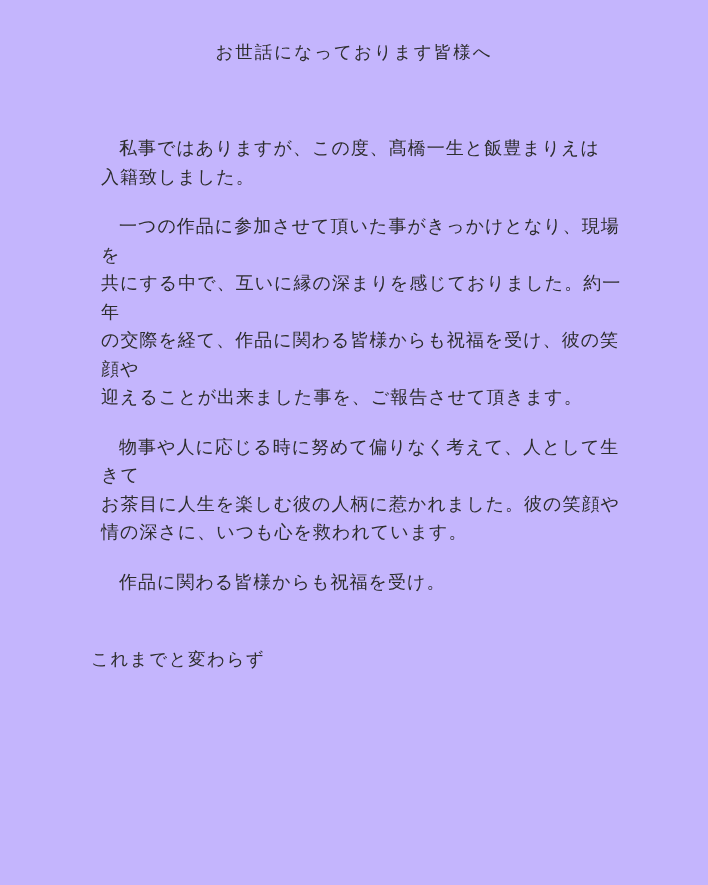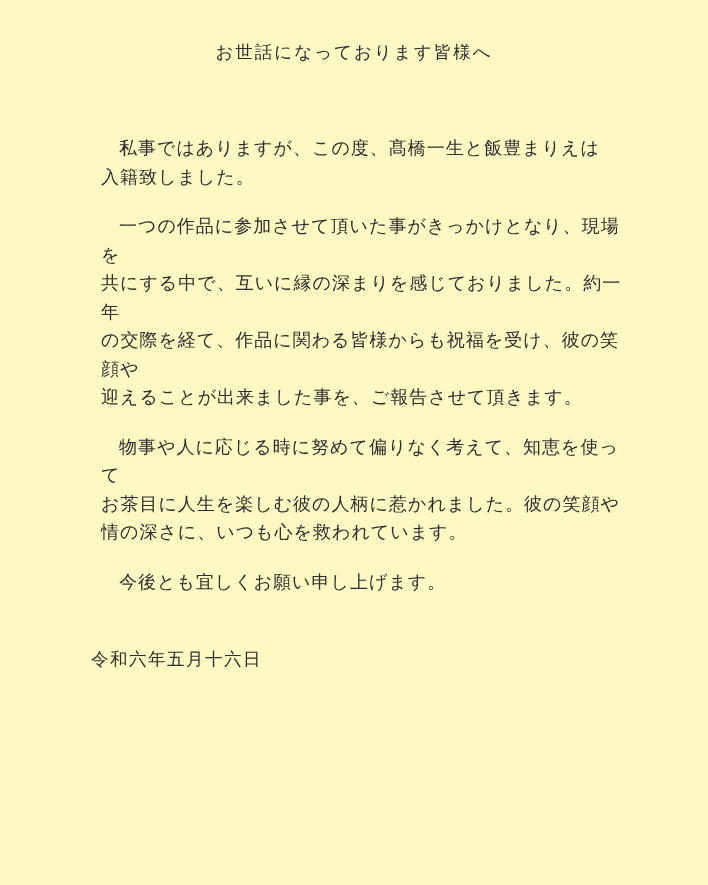--- a/index.html
+++ b/index.html
@@ -4,21 +4,21 @@
 <style>
   html, body {
     margin: 0;
     padding: 0;
     background: #ffffff;
   }
   .page {
     position: relative;
     width: 708px;
     height: 885px;
-    background: #fef9c3;
+    background: #c4b5fd;
     overflow: hidden;
     font-family: "Liberation Serif", "DejaVu Serif", serif;
     color: #2d2d2d;
   }
   .title {
     margin: 0;
     padding-top: 41px;
     text-align: center;
     font-size: 17.5px;
     font-weight: 500;
@@ -59,21 +59,21 @@
 
   <h1 class="title">お世話になっております皆様へ</h1>
 
   <div class="body-text">
     <p class="para">私事ではありますが、この度、髙橋一生と飯豊まりえは
 入籍致しました。</p>
     <p class="para">一つの作品に参加させて頂いた事がきっかけとなり、現場を
 共にする中で、互いに縁の深まりを感じておりました。約一年
 の交際を経て、作品に関わる皆様からも祝福を受け、彼の笑顔や
 迎えることが出来ました事を、ご報告させて頂きます。</p>
-    <p class="para">物事や人に応じる時に努めて偏りなく考えて、知恵を使って
+    <p class="para">物事や人に応じる時に努めて偏りなく考えて、人として生きて
 お茶目に人生を楽しむ彼の人柄に惹かれました。彼の笑顔や
 情の深さに、いつも心を救われています。</p>
-    <p class="para">今後とも宜しくお願い申し上げます。</p>
+    <p class="para">作品に関わる皆様からも祝福を受け。</p>
   </div>
 
-  <p class="date-line">令和六年五月十六日</p>
+  <p class="date-line">これまでと変わらず</p>
 
 </div>
 
 </body></html>

